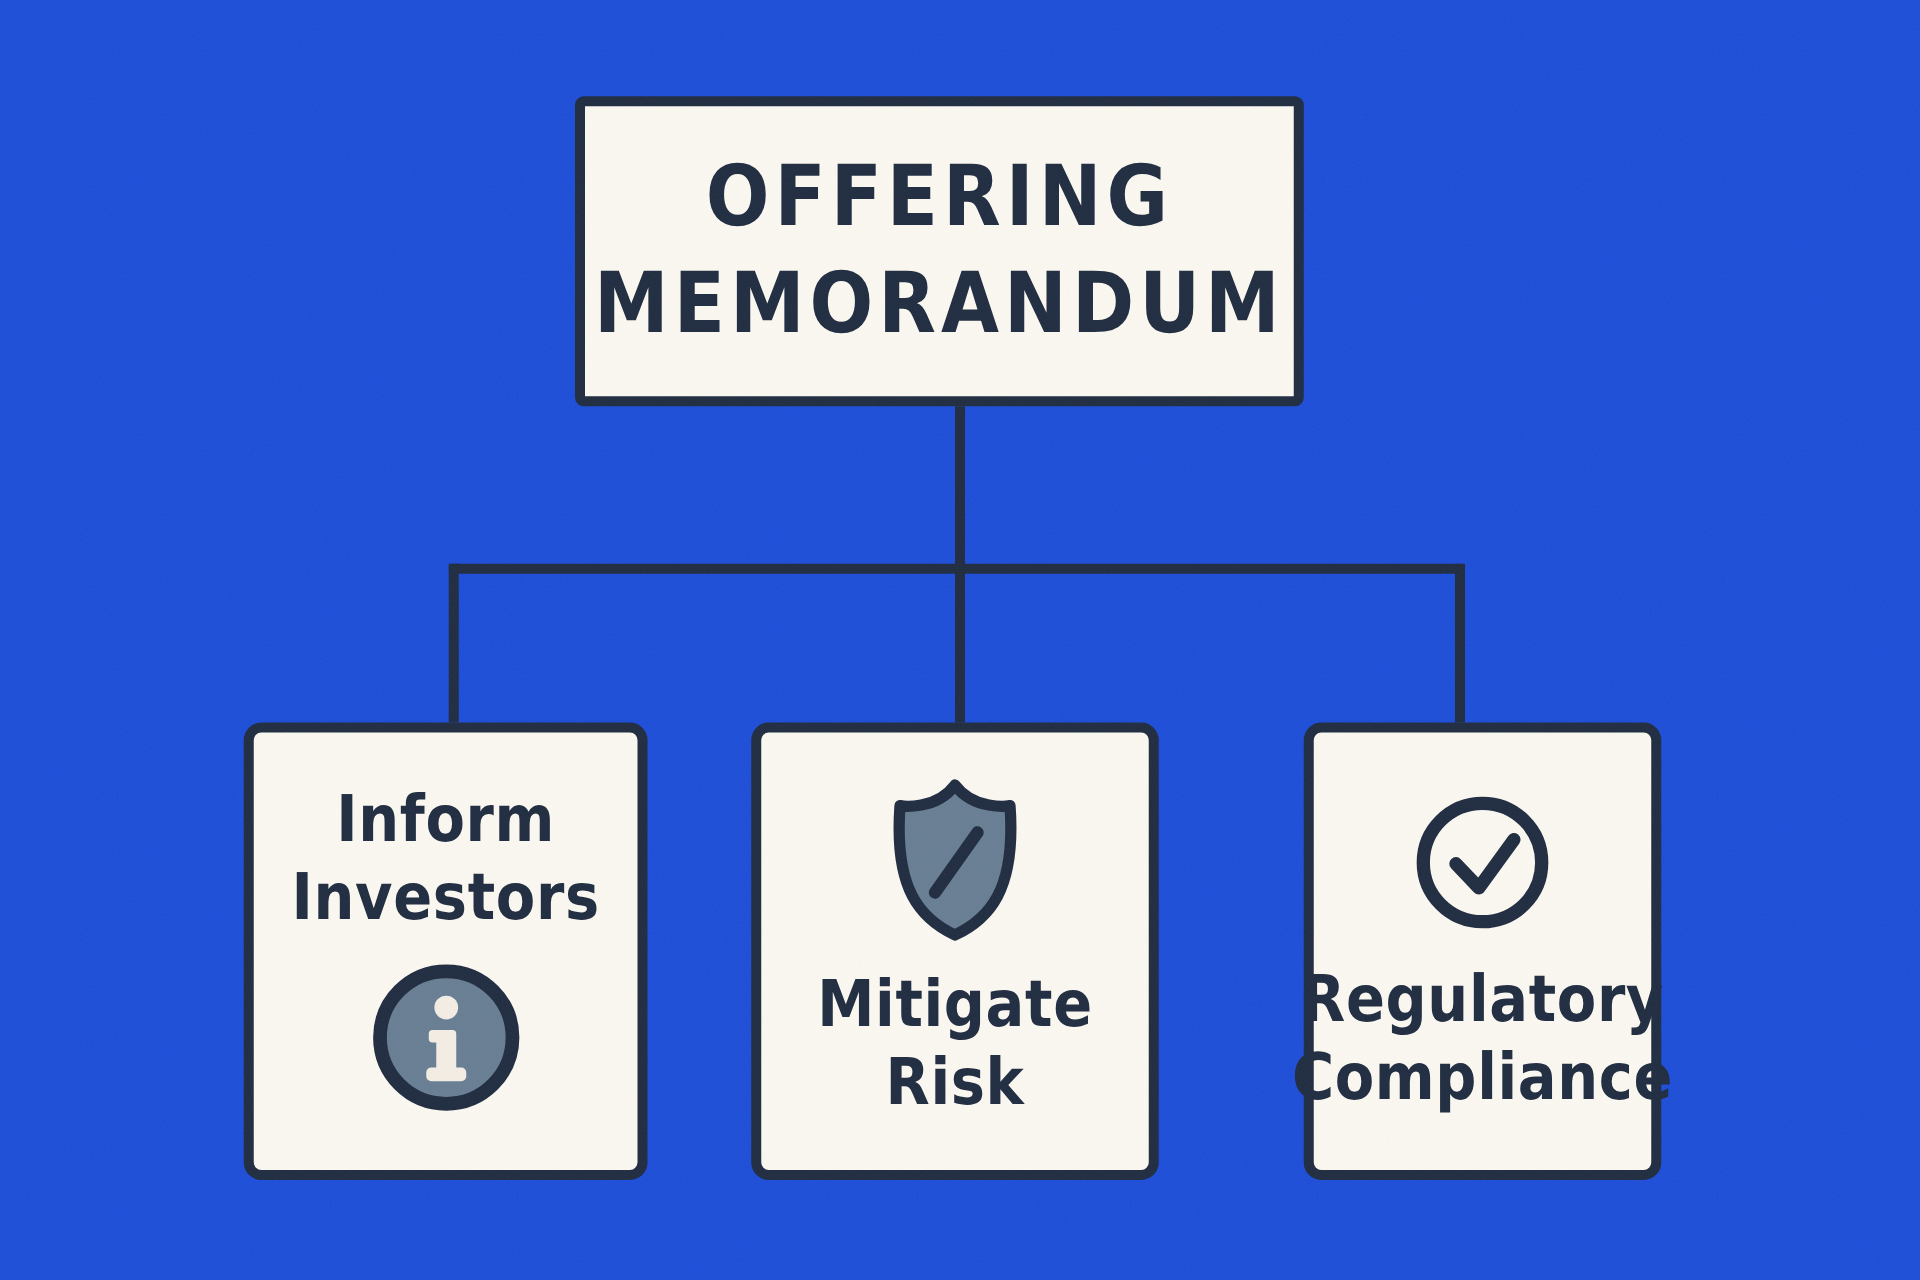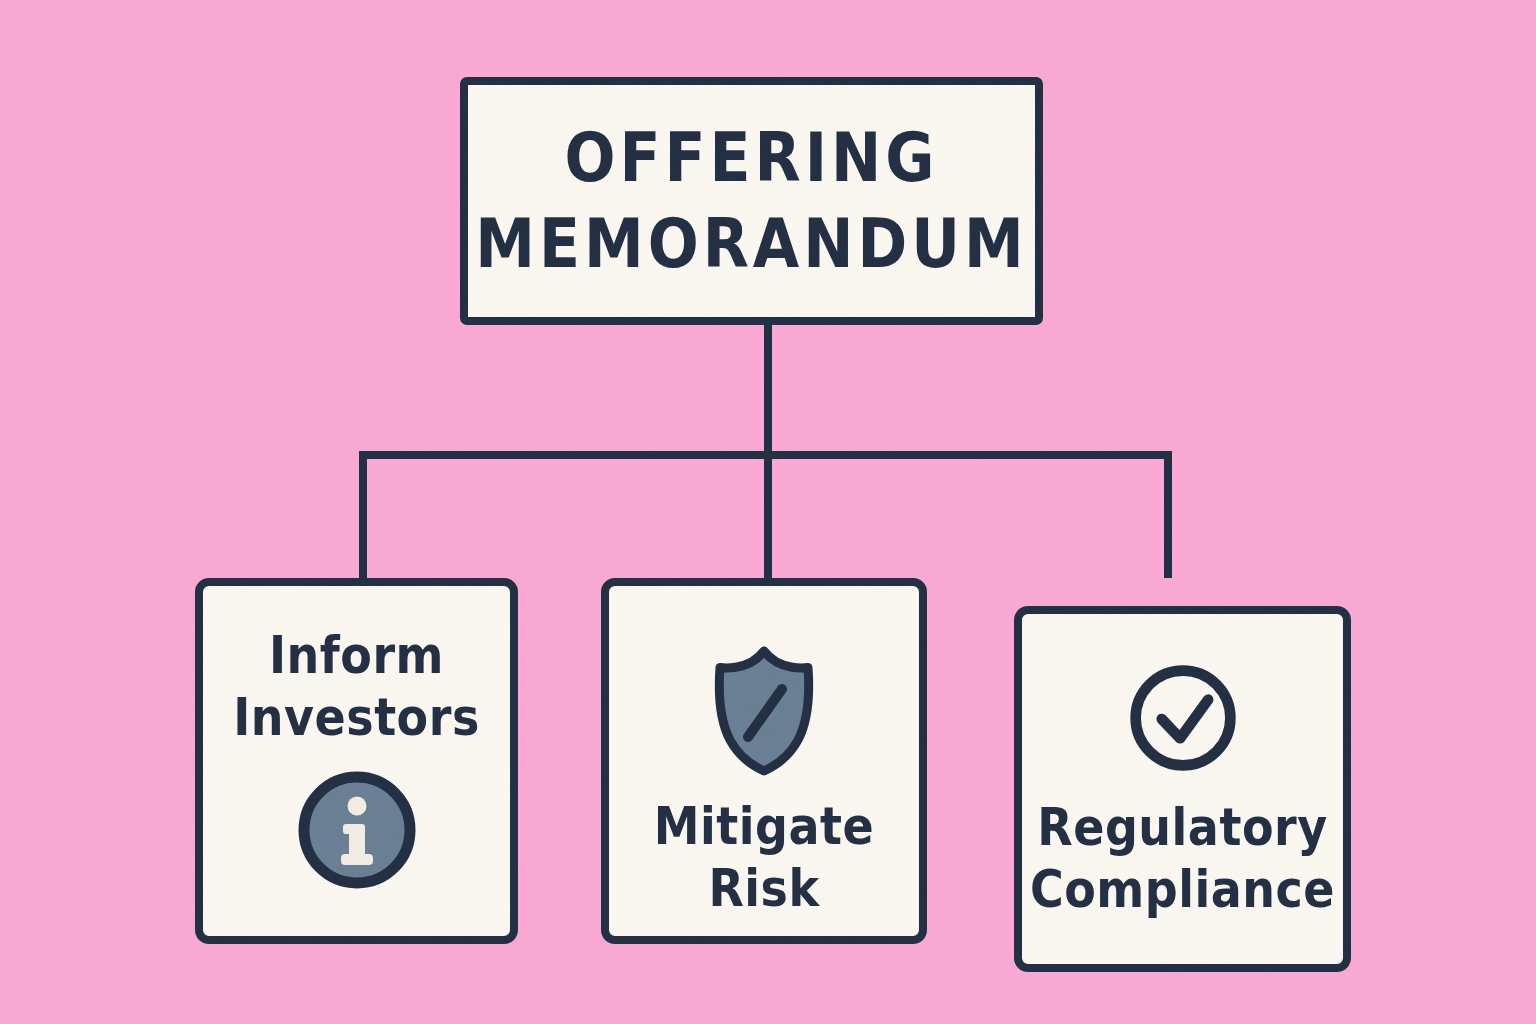--- a/index.html
+++ b/index.html
@@ -4,21 +4,21 @@
 <style>
   html, body {
     margin: 0;
     padding: 0;
     background: #e9e6de;
   }
   .stage {
     position: relative;
     width: 1536px;
     height: 1024px;
-    background: #f9a8d4;
+    background: #1d4ed8;
     overflow: hidden;
     font-family: "DejaVu Sans", "Liberation Sans", sans-serif;
     color: #202c40;
   }
   
   .node {
     position: absolute;
     background: #fbf8f1;
     border: 8px solid #202c40;
     box-sizing: border-box;
@@ -40,22 +40,22 @@
   .node-child {
     top: 578px;
     height: 366px;
     border-radius: 14px;
     display: flex;
     flex-direction: column;
     align-items: center;
     box-sizing: border-box;
   }
   .node-child-1 { left: 195px;  width: 323px; padding-top: 44px; }
-  .node-child-2 { left: 601px;  width: 326px; padding-top: 34px; justify-content: center; }
-  .node-child-3 { left: 1014px; width: 337px; padding-top: 46px; margin-top: 28px; }
+  .node-child-2 { left: 601px;  width: 326px; padding-top: 34px; }
+  .node-child-3 { left: 1043px; width: 286px; padding-top: 46px; }
 
   .child-label {
     text-align: center;
     font-size: 46px;
     font-weight: bold;
     line-height: 1.22;
     letter-spacing: 0.5px;
     transform: scaleY(1.12);
   }
   .child-label .line { display: block; }

